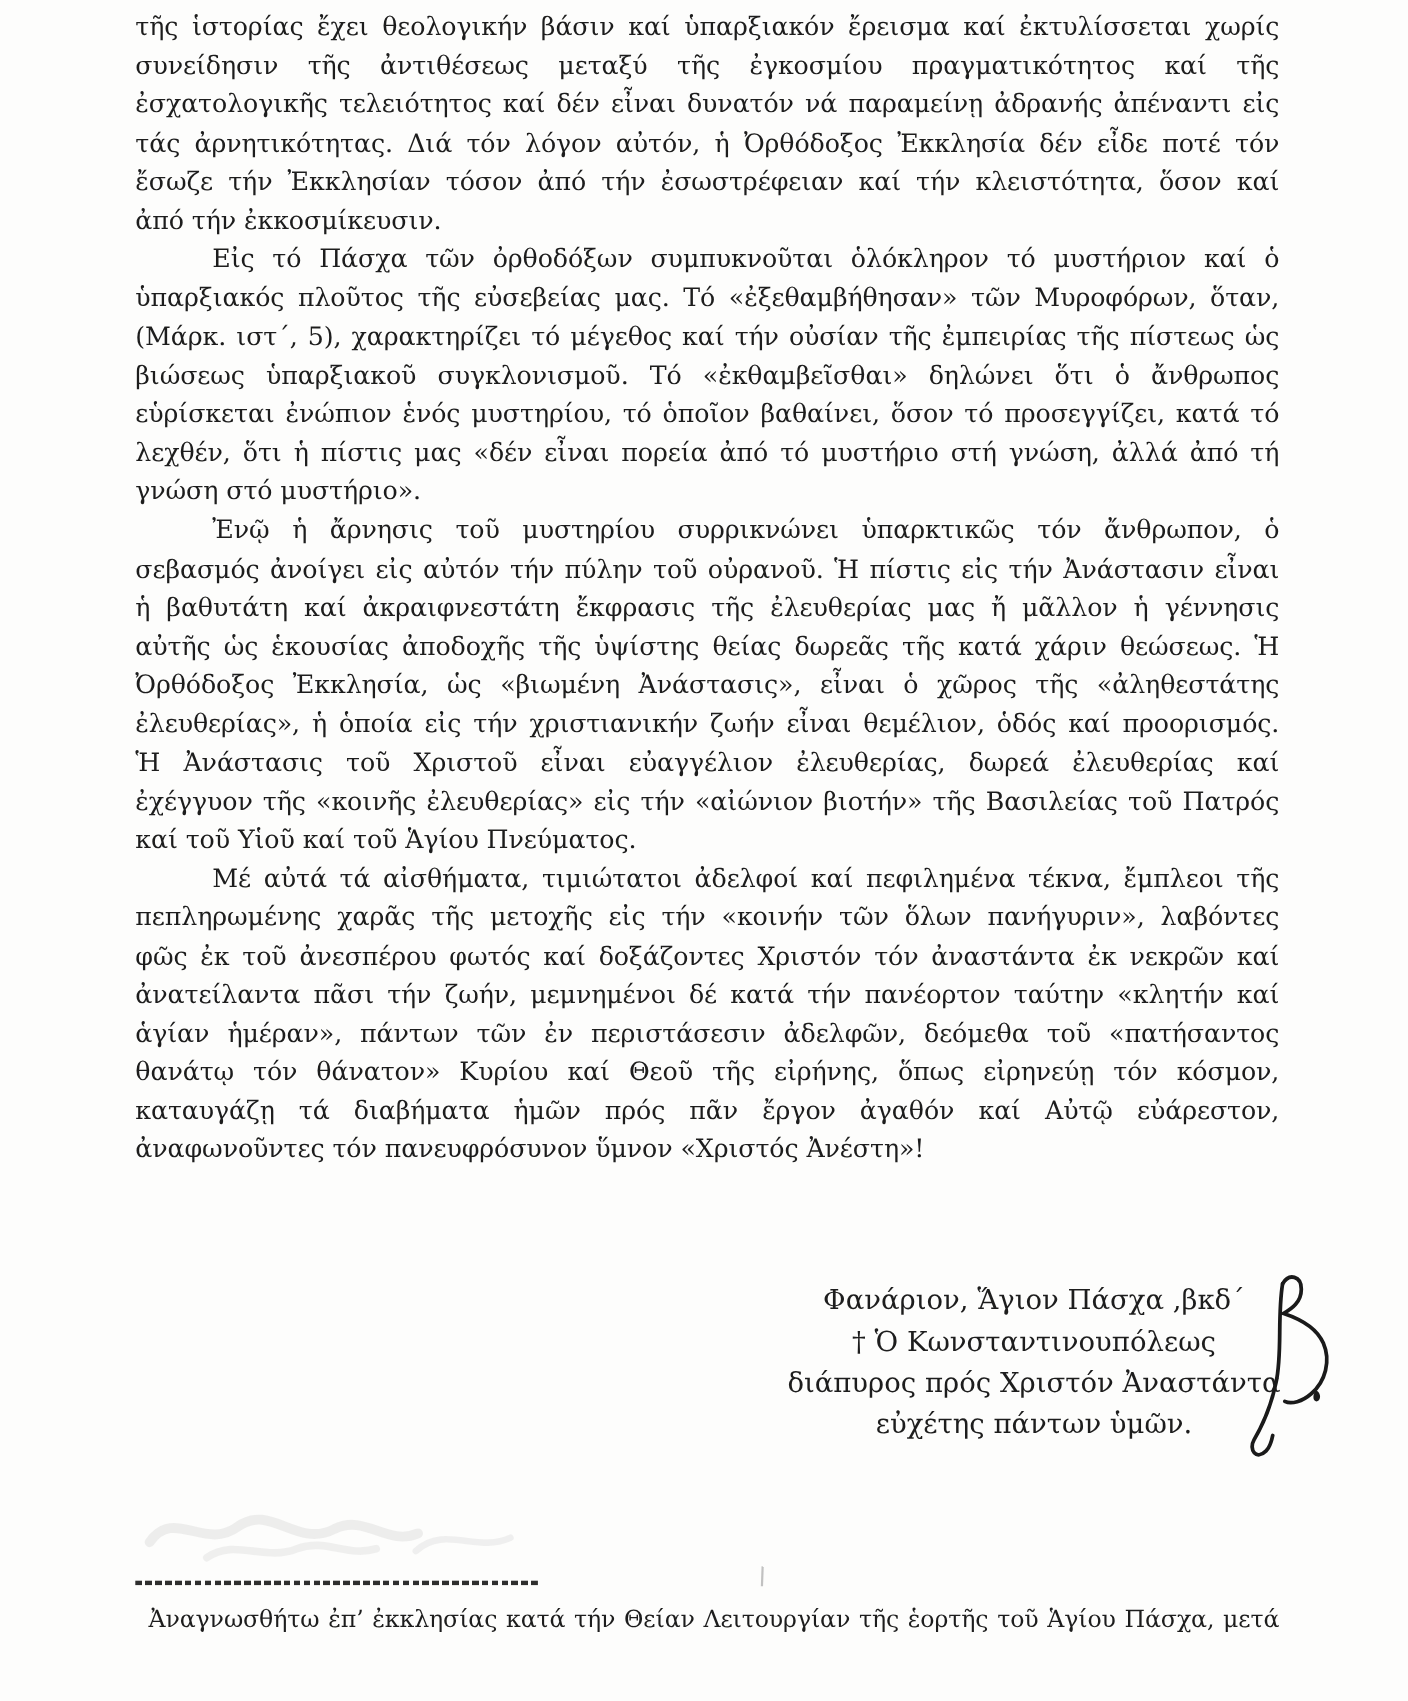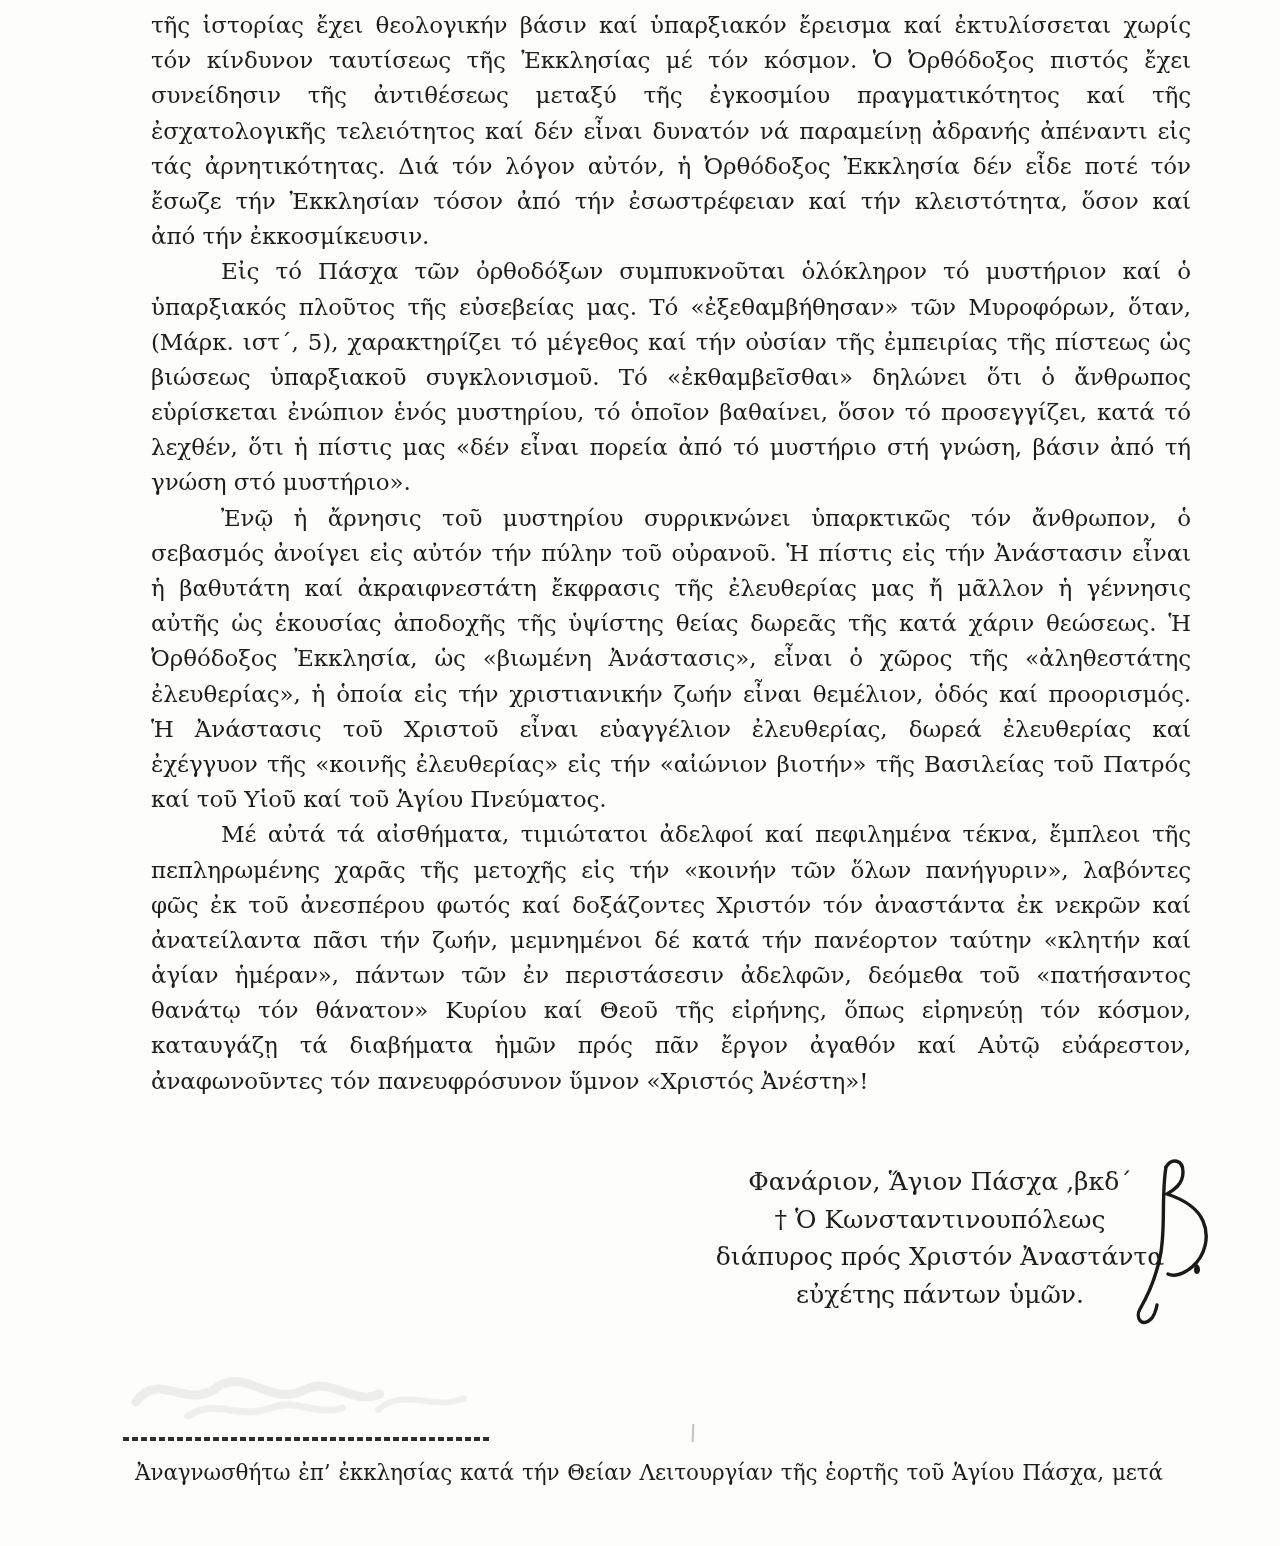--- a/index.html
+++ b/index.html
@@ -13,21 +13,20 @@
   }
   .page { position: absolute; inset: 0; }
 
   
   #body-text {
     position: absolute;
     left: 123px; top: 8px; width: 1040px;
     font-size: 23px;
     line-height: 35.2px;
     letter-spacing: -0.1px;
-    margin-left: 28px;
   }
   .line {
     height: 35.2px;
     text-align: justify;
     text-align-last: justify;
     white-space: normal;
   }
   .line.para-end { text-align-last: left; }
   .line.indent { text-indent: 70px; }
 
@@ -71,32 +70,31 @@
   }
   #footnote .line { height: 34.5px; margin-left: 12px; }
 </style>
 </head>
 <body>
 
 <div class="page">
 
   <div id="body-text">
       <div class="line">τῆς ἱστορίας ἔχει θεολογικήν βάσιν καί ὑπαρξιακόν ἔρεισμα καί ἐκτυλίσσεται χωρίς</div>
-      <div class="line">τόν κίνδυνον ταυτίσεως τῆς Ἐκκλησίας μέ τόν κόσμον. Ὁ Ὀρθόδοξος πιστός ἔχει</div>
       <div class="line">συνείδησιν τῆς ἀντιθέσεως μεταξύ τῆς ἐγκοσμίου πραγματικότητος καί τῆς</div>
       <div class="line">ἐσχατολογικῆς τελειότητος καί δέν εἶναι δυνατόν νά παραμείνῃ ἀδρανής ἀπέναντι εἰς</div>
       <div class="line">τάς ἀρνητικότητας. Διά τόν λόγον αὐτόν, ἡ Ὀρθόδοξος Ἐκκλησία δέν εἶδε ποτέ τόν</div>
       <div class="line">ἔσωζε τήν Ἐκκλησίαν τόσον ἀπό τήν ἐσωστρέφειαν καί τήν κλειστότητα, ὅσον καί</div>
       <div class="line para-end">ἀπό τήν ἐκκοσμίκευσιν.</div>
       <div class="line indent">Εἰς τό Πάσχα τῶν ὀρθοδόξων συμπυκνοῦται ὁλόκληρον τό μυστήριον καί ὁ</div>
       <div class="line">ὑπαρξιακός πλοῦτος τῆς εὐσεβείας μας. Τό «ἐξεθαμβήθησαν» τῶν Μυροφόρων, ὅταν,</div>
       <div class="line">(Μάρκ. ιστ´, 5), χαρακτηρίζει τό μέγεθος καί τήν οὐσίαν τῆς ἐμπειρίας τῆς πίστεως ὡς</div>
       <div class="line">βιώσεως ὑπαρξιακοῦ συγκλονισμοῦ. Τό «ἐκθαμβεῖσθαι» δηλώνει ὅτι ὁ ἄνθρωπος</div>
       <div class="line">εὑρίσκεται ἐνώπιον ἑνός μυστηρίου, τό ὁποῖον βαθαίνει, ὅσον τό προσεγγίζει, κατά τό</div>
-      <div class="line">λεχθέν, ὅτι ἡ πίστις μας «δέν εἶναι πορεία ἀπό τό μυστήριο στή γνώση, βάσιν ἀπό τή</div>
+      <div class="line">λεχθέν, ὅτι ἡ πίστις μας «δέν εἶναι πορεία ἀπό τό μυστήριο στή γνώση, ἀλλά ἀπό τή</div>
       <div class="line para-end">γνώση στό μυστήριο».</div>
       <div class="line indent">Ἐνῷ ἡ ἄρνησις τοῦ μυστηρίου συρρικνώνει ὑπαρκτικῶς τόν ἄνθρωπον, ὁ</div>
       <div class="line">σεβασμός ἀνοίγει εἰς αὐτόν τήν πύλην τοῦ οὐρανοῦ. Ἡ πίστις εἰς τήν Ἀνάστασιν εἶναι</div>
       <div class="line">ἡ βαθυτάτη καί ἀκραιφνεστάτη ἔκφρασις τῆς ἐλευθερίας μας ἤ μᾶλλον ἡ γέννησις</div>
       <div class="line">αὐτῆς ὡς ἑκουσίας ἀποδοχῆς τῆς ὑψίστης θείας δωρεᾶς τῆς κατά χάριν θεώσεως. Ἡ</div>
       <div class="line">Ὀρθόδοξος Ἐκκλησία, ὡς «βιωμένη Ἀνάστασις», εἶναι ὁ χῶρος τῆς «ἀληθεστάτης</div>
       <div class="line">ἐλευθερίας», ἡ ὁποία εἰς τήν χριστιανικήν ζωήν εἶναι θεμέλιον, ὁδός καί προορισμός.</div>
       <div class="line">Ἡ Ἀνάστασις τοῦ Χριστοῦ εἶναι εὐαγγέλιον ἐλευθερίας, δωρεά ἐλευθερίας καί</div>
       <div class="line">ἐχέγγυον τῆς «κοινῆς ἐλευθερίας» εἰς τήν «αἰώνιον βιοτήν» τῆς Βασιλείας τοῦ Πατρός</div>
       <div class="line para-end">καί τοῦ Υἱοῦ καί τοῦ Ἁγίου Πνεύματος.</div>

